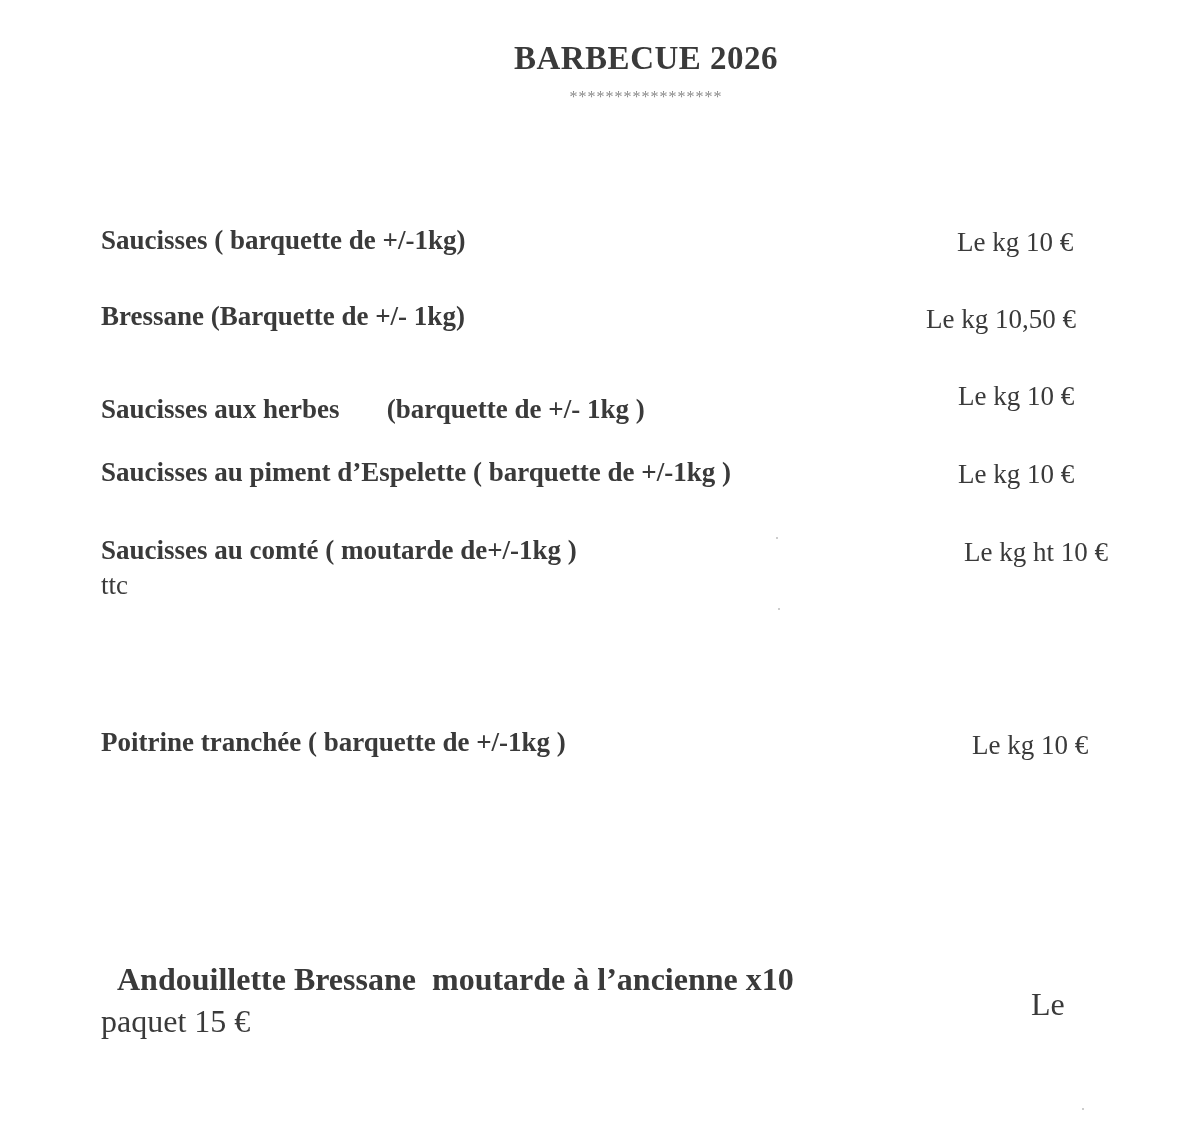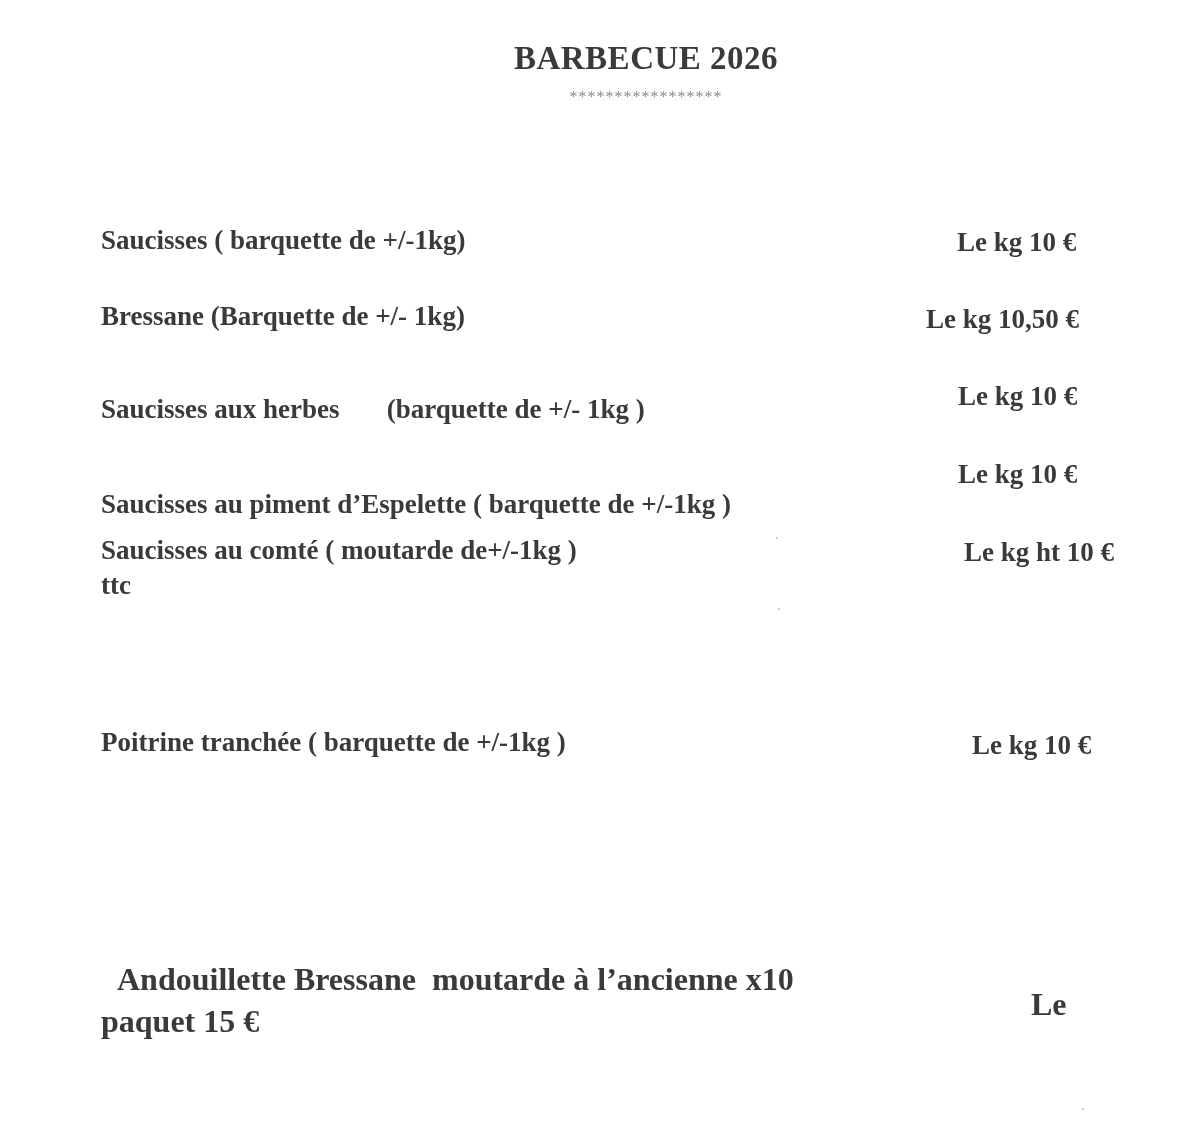--- a/index.html
+++ b/index.html
@@ -39,29 +39,29 @@
   .item-name {
     position: absolute;
     left: 101px;
     font-weight: bold;
     font-size: 27px;
     color: #3a3a3a;
     white-space: pre;
   }
   .item-price {
     position: absolute;
-    font-weight: bold;
+    font-weight: normal;
     font-size: 27px;
     color: #3a3a3a;
     white-space: pre;
   }
   .item-note {
     position: absolute;
     left: 101px;
-    font-weight: bold;
+    font-weight: normal;
     font-size: 27px;
     color: #3a3a3a;
   }
   .big {
     font-size: 32px;
   }
   .speck {
     position: absolute;
     width: 2px;
     height: 2px;
@@ -84,21 +84,21 @@
   <div class="item-name" style="top:301px;">Bressane (Barquette de +/- 1kg)</div>
   <div class="item-price" style="left:926px; top:304px;">Le kg 10,50 €</div>
 </div>
 
 <div>
   <div class="item-name" style="top:394px;">Saucisses aux herbes       (barquette de +/- 1kg )</div>
   <div class="item-price" style="left:958px; top:381px;">Le kg 10 €</div>
 </div>
 
 <div>
-  <div class="item-name" style="top:457px;margin-top:32px;">Saucisses au piment d’Espelette ( barquette de +/-1kg )</div>
+  <div class="item-name" style="top:457px;">Saucisses au piment d’Espelette ( barquette de +/-1kg )</div>
   <div class="item-price" style="left:958px; top:459px;">Le kg 10 €</div>
 </div>
 
 <div>
   <div class="item-name" style="top:535px;">Saucisses au comté ( moutarde de+/-1kg )</div>
   <div class="item-price" style="left:964px; top:537px;">Le kg ht 10 €</div>
   <div class="item-note" style="top:570px;">ttc</div>
 </div>
 
 <div>

